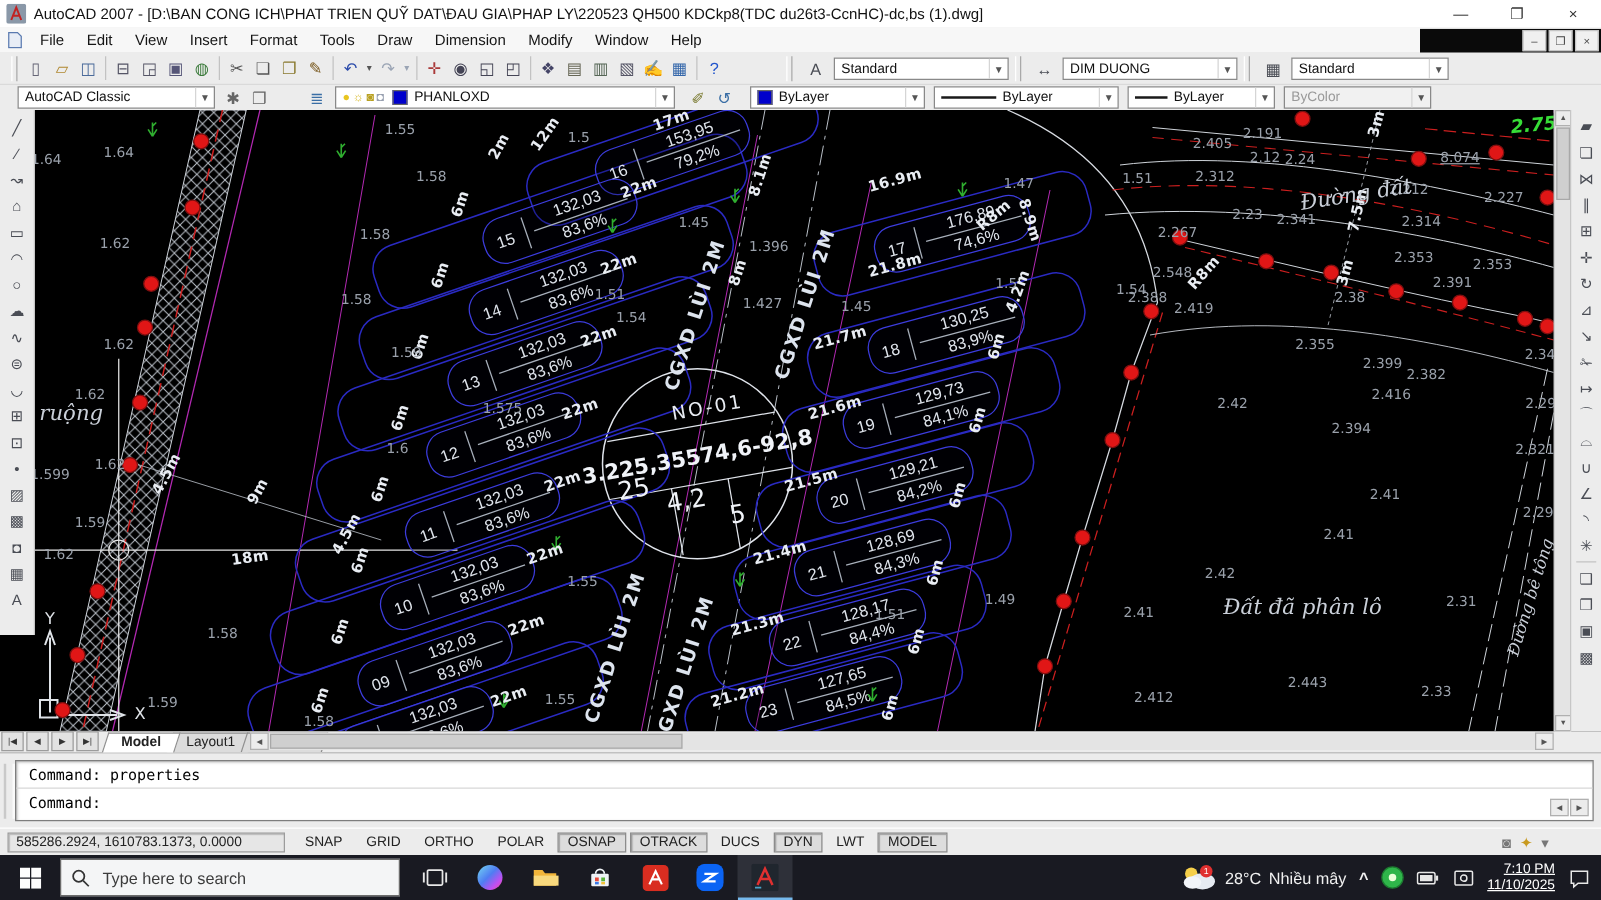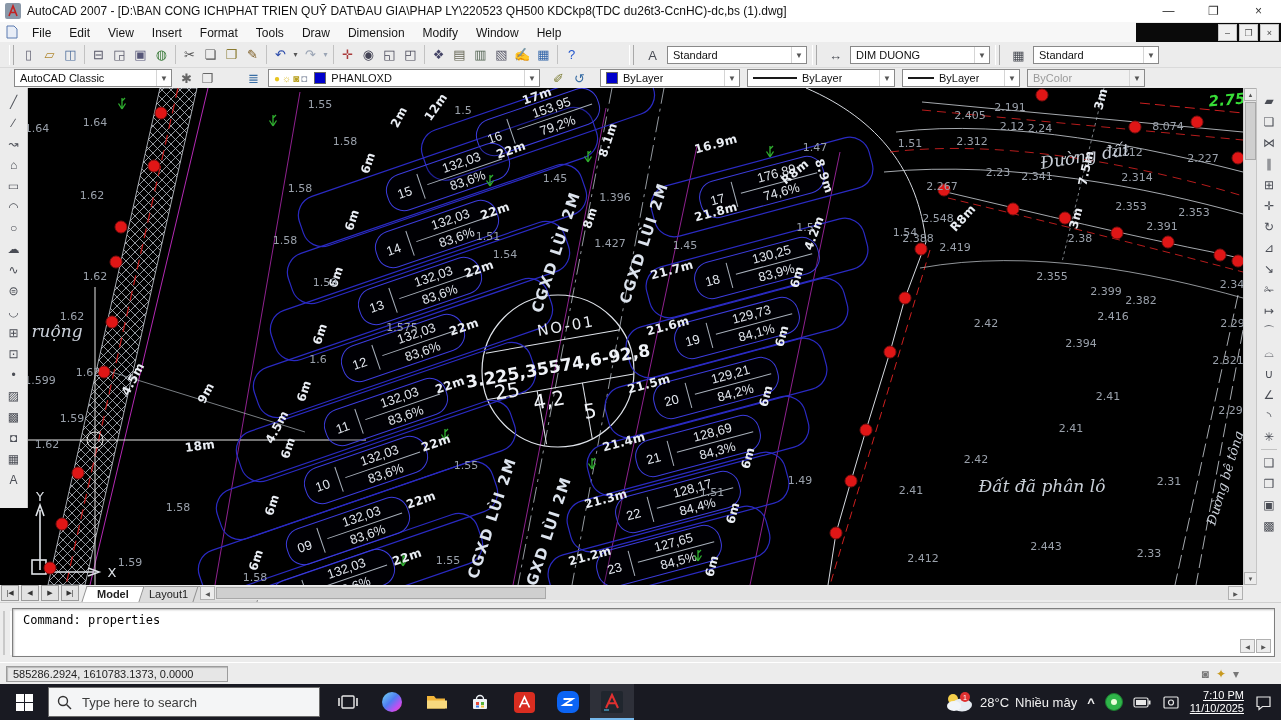--- a/index.html
+++ b/index.html
@@ -586,21 +586,21 @@
         <div class="anno elev pos" style="left: 815px; top: 59px; transform: translate(-50%, -50%) rotate(0deg);">1.47</div>
         <div class="anno elev pos" style="left: 910px; top: 55px; transform: translate(-50%, -50%) rotate(0deg);">1.51</div>
         <div class="anno elev pos" style="left: 905px; top: 144px; transform: translate(-50%, -50%) rotate(0deg);">1.54</div>
         <div class="anno elev pos" style="left: 800px; top: 392px; transform: translate(-50%, -50%) rotate(0deg);">1.49</div>
         <div class="anno elev pos" style="left: 712px; top: 404px; transform: translate(-50%, -50%) rotate(0deg);">1.51</div>
         <div class="anno elev pos" style="left: 970px; top: 27px; transform: translate(-50%, -50%) rotate(0deg);">2.405</div>
         <div class="anno elev pos" style="left: 1010px; top: 19px; transform: translate(-50%, -50%) rotate(0deg);">2.191</div>
         <div class="anno elev pos" style="left: 1012px; top: 38px; transform: translate(-50%, -50%) rotate(0deg);">2.12</div>
         <div class="anno elev pos" style="left: 1040px; top: 40px; transform: translate(-50%, -50%) rotate(0deg);">2.24</div>
         <div class="anno elev pos" style="left: 972px; top: 53px; transform: translate(-50%, -50%) rotate(0deg);">2.312</div>
-        <div class="anno elev pos" style="left: 1168px; top: 38px; transform: translate(-50%, -50%) rotate(0deg);">8.074</div>
+        <div class="anno elev pos" style="left: 1168px; top: 38px; transform: translate(-50%, -50%) rotate(0deg); text-decoration: underline;">8.074</div>
         <div class="anno elev pos" style="left: 1127px; top: 64px; transform: translate(-50%, -50%) rotate(0deg);">2.212</div>
         <div class="anno elev pos" style="left: 1203px; top: 70px; transform: translate(-50%, -50%) rotate(0deg);">2.227</div>
         <div class="anno elev pos" style="left: 998px; top: 84px; transform: translate(-50%, -50%) rotate(0deg);">2.23</div>
         <div class="anno elev pos" style="left: 1037px; top: 88px; transform: translate(-50%, -50%) rotate(0deg);">2.341</div>
         <div class="anno elev pos" style="left: 1137px; top: 89px; transform: translate(-50%, -50%) rotate(0deg);">2.314</div>
         <div class="anno elev pos" style="left: 942px; top: 98px; transform: translate(-50%, -50%) rotate(0deg);">2.267</div>
         <div class="anno elev pos" style="left: 938px; top: 130px; transform: translate(-50%, -50%) rotate(0deg);">2.548</div>
         <div class="anno elev pos" style="left: 918px; top: 150px; transform: translate(-50%, -50%) rotate(0deg);">2.388</div>
         <div class="anno elev pos" style="left: 955px; top: 159px; transform: translate(-50%, -50%) rotate(0deg);">2.419</div>
         <div class="anno elev pos" style="left: 1131px; top: 118px; transform: translate(-50%, -50%) rotate(0deg);">2.353</div>
@@ -718,29 +718,42 @@
   <div class="hscroll">
     <span class="hbtn" style="left:0;">◀</span>
     <span class="hthumb"></span>
     <span class="hbtn" style="right:0;">▶</span>
   </div>
 
   <div class="cmdwrap">
     <div class="cmdgrip"></div>
     <div class="cmdbox">
       <div class="cmdline">Command: properties</div>
+      <div class="cmdline">Command:</div>
       <div class="cmdarrows">
         <span class="hbtn">◀</span>
         <span class="hbtn">▶</span>
       </div>
     </div>
   </div>
 
   <div class="statusbar">
     <div class="coords">585286.2924, 1610783.1373, 0.0000</div>
+    <div class="togs">
+        <span class="tog">SNAP</span>
+        <span class="tog">GRID</span>
+        <span class="tog">ORTHO</span>
+        <span class="tog">POLAR</span>
+        <span class="tog on">OSNAP</span>
+        <span class="tog on">OTRACK</span>
+        <span class="tog">DUCS</span>
+        <span class="tog on">DYN</span>
+        <span class="tog">LWT</span>
+        <span class="tog on">MODEL</span>
+      </div>
     <div class="stray">
         <span style="color: rgb(119, 119, 119);">◙</span>
         <span style="color: rgb(200, 154, 32);">✦</span>
         <span style="color: rgb(119, 119, 119);">▾</span>
       </div>
   </div>
 
   <div class="taskbar">
     <div class="startbtn">
       <svg width="17" height="17">

